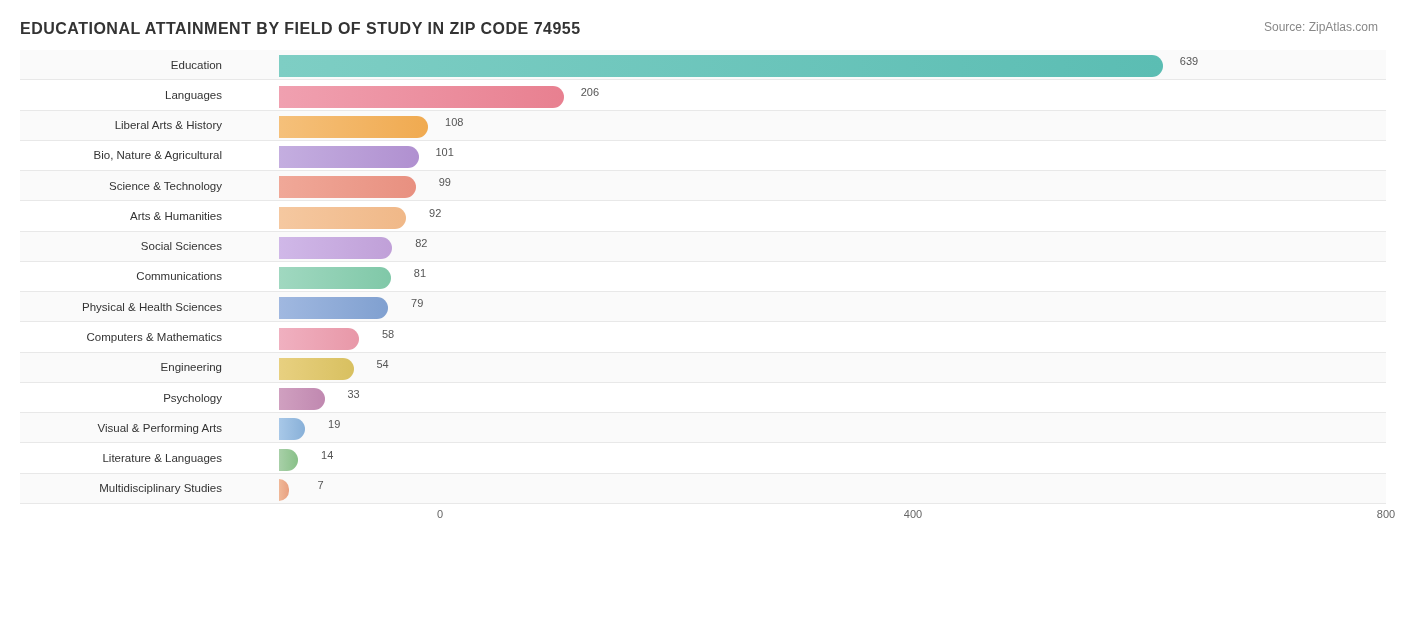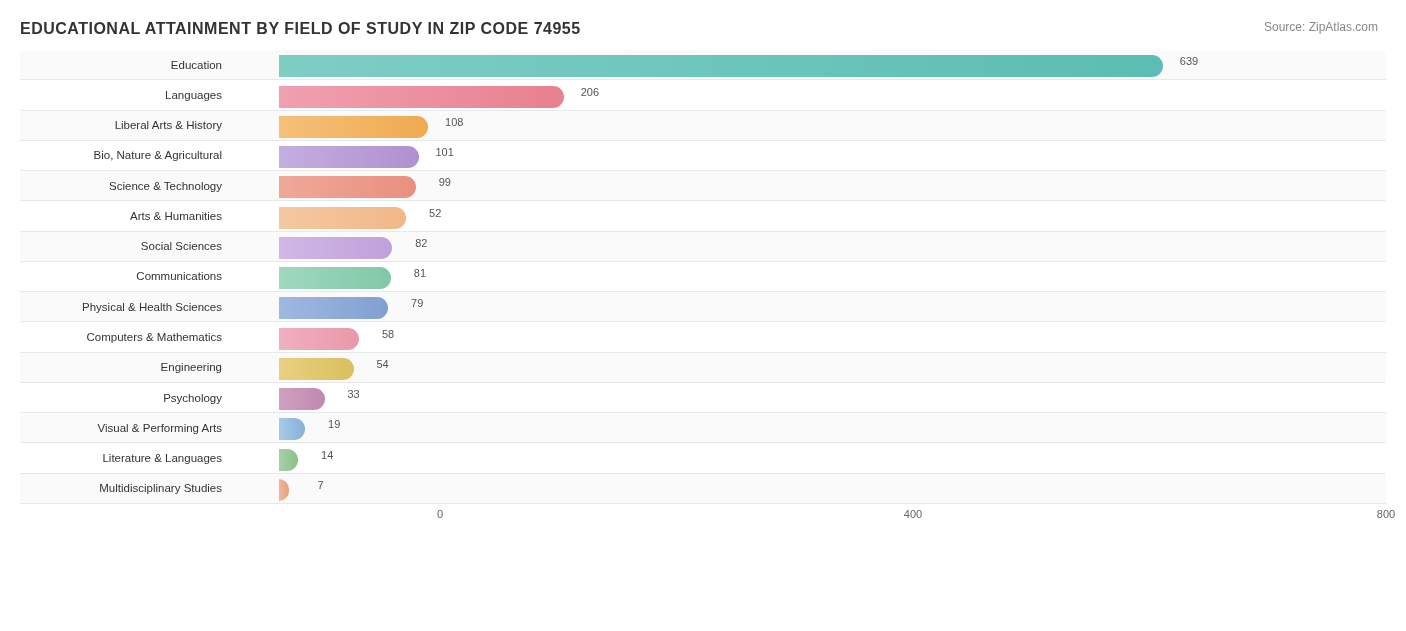--- a/index.html
+++ b/index.html
@@ -156,21 +156,21 @@
           <div class="bar-wrapper">
             <div class="bar color-salmon" style="width: 12.375%;">
               <span class="bar-value">99</span>
             </div>
           </div>
         </div>
         <div class="bar-row">
           <div class="bar-label">Arts &amp; Humanities</div>
           <div class="bar-wrapper">
             <div class="bar color-peach" style="width: 11.5%;">
-              <span class="bar-value">52</span>
+              <span class="bar-value">92</span>
             </div>
           </div>
         </div>
         <div class="bar-row">
           <div class="bar-label">Social Sciences</div>
           <div class="bar-wrapper">
             <div class="bar color-lilac" style="width: 10.25%;">
               <span class="bar-value">82</span>
             </div>
           </div>

